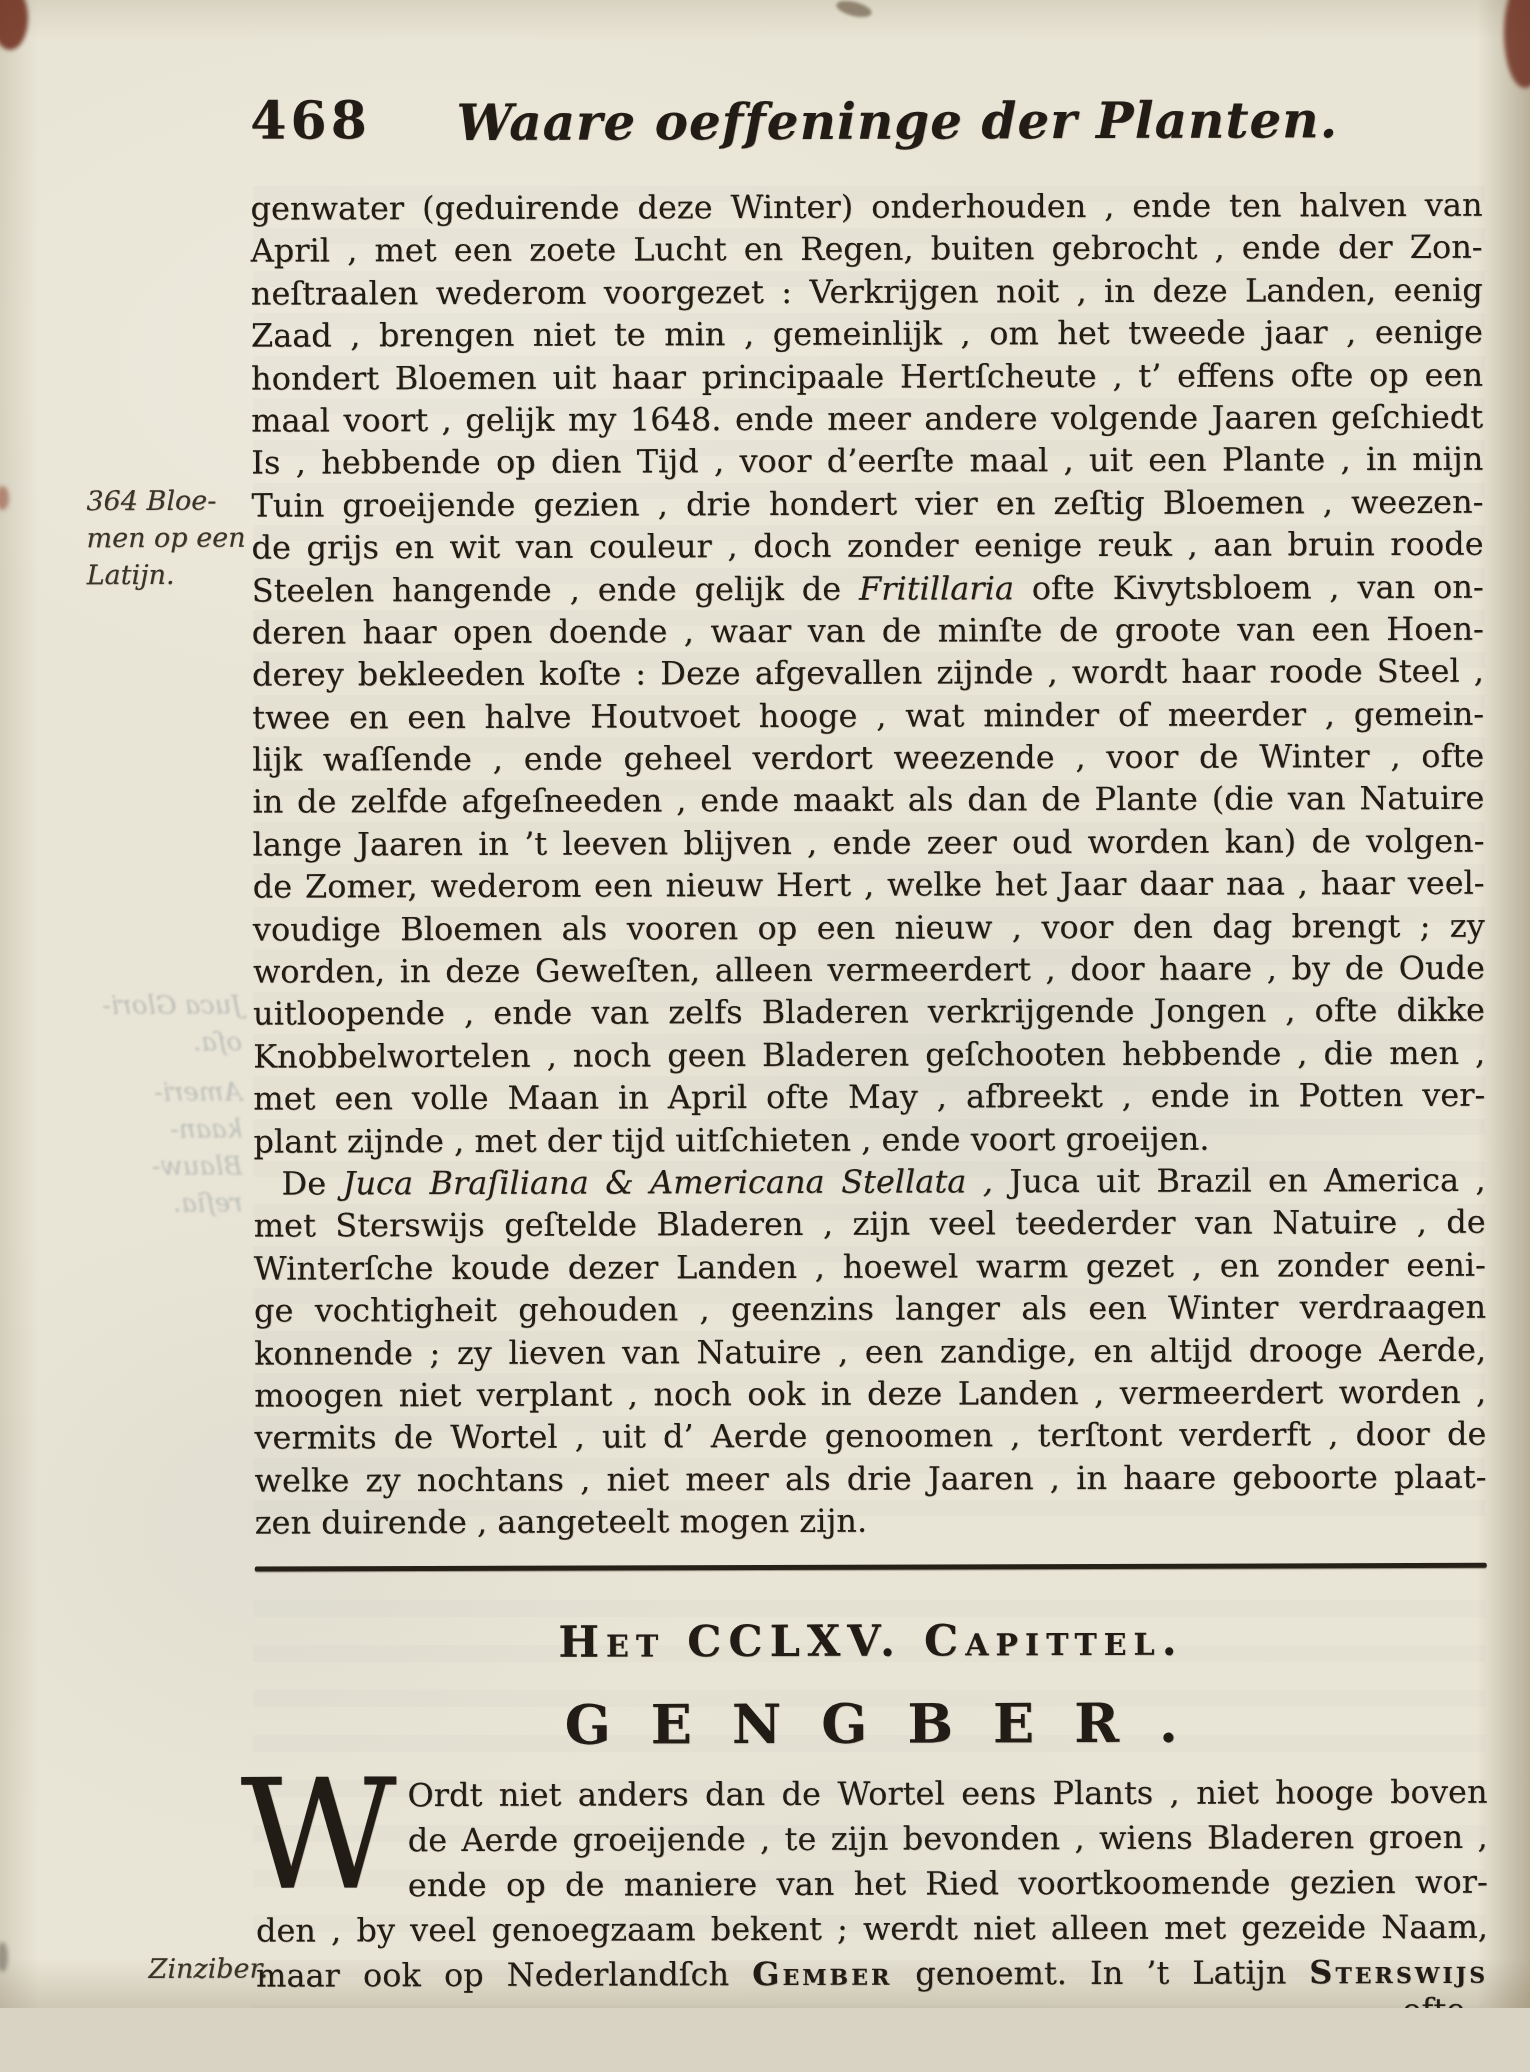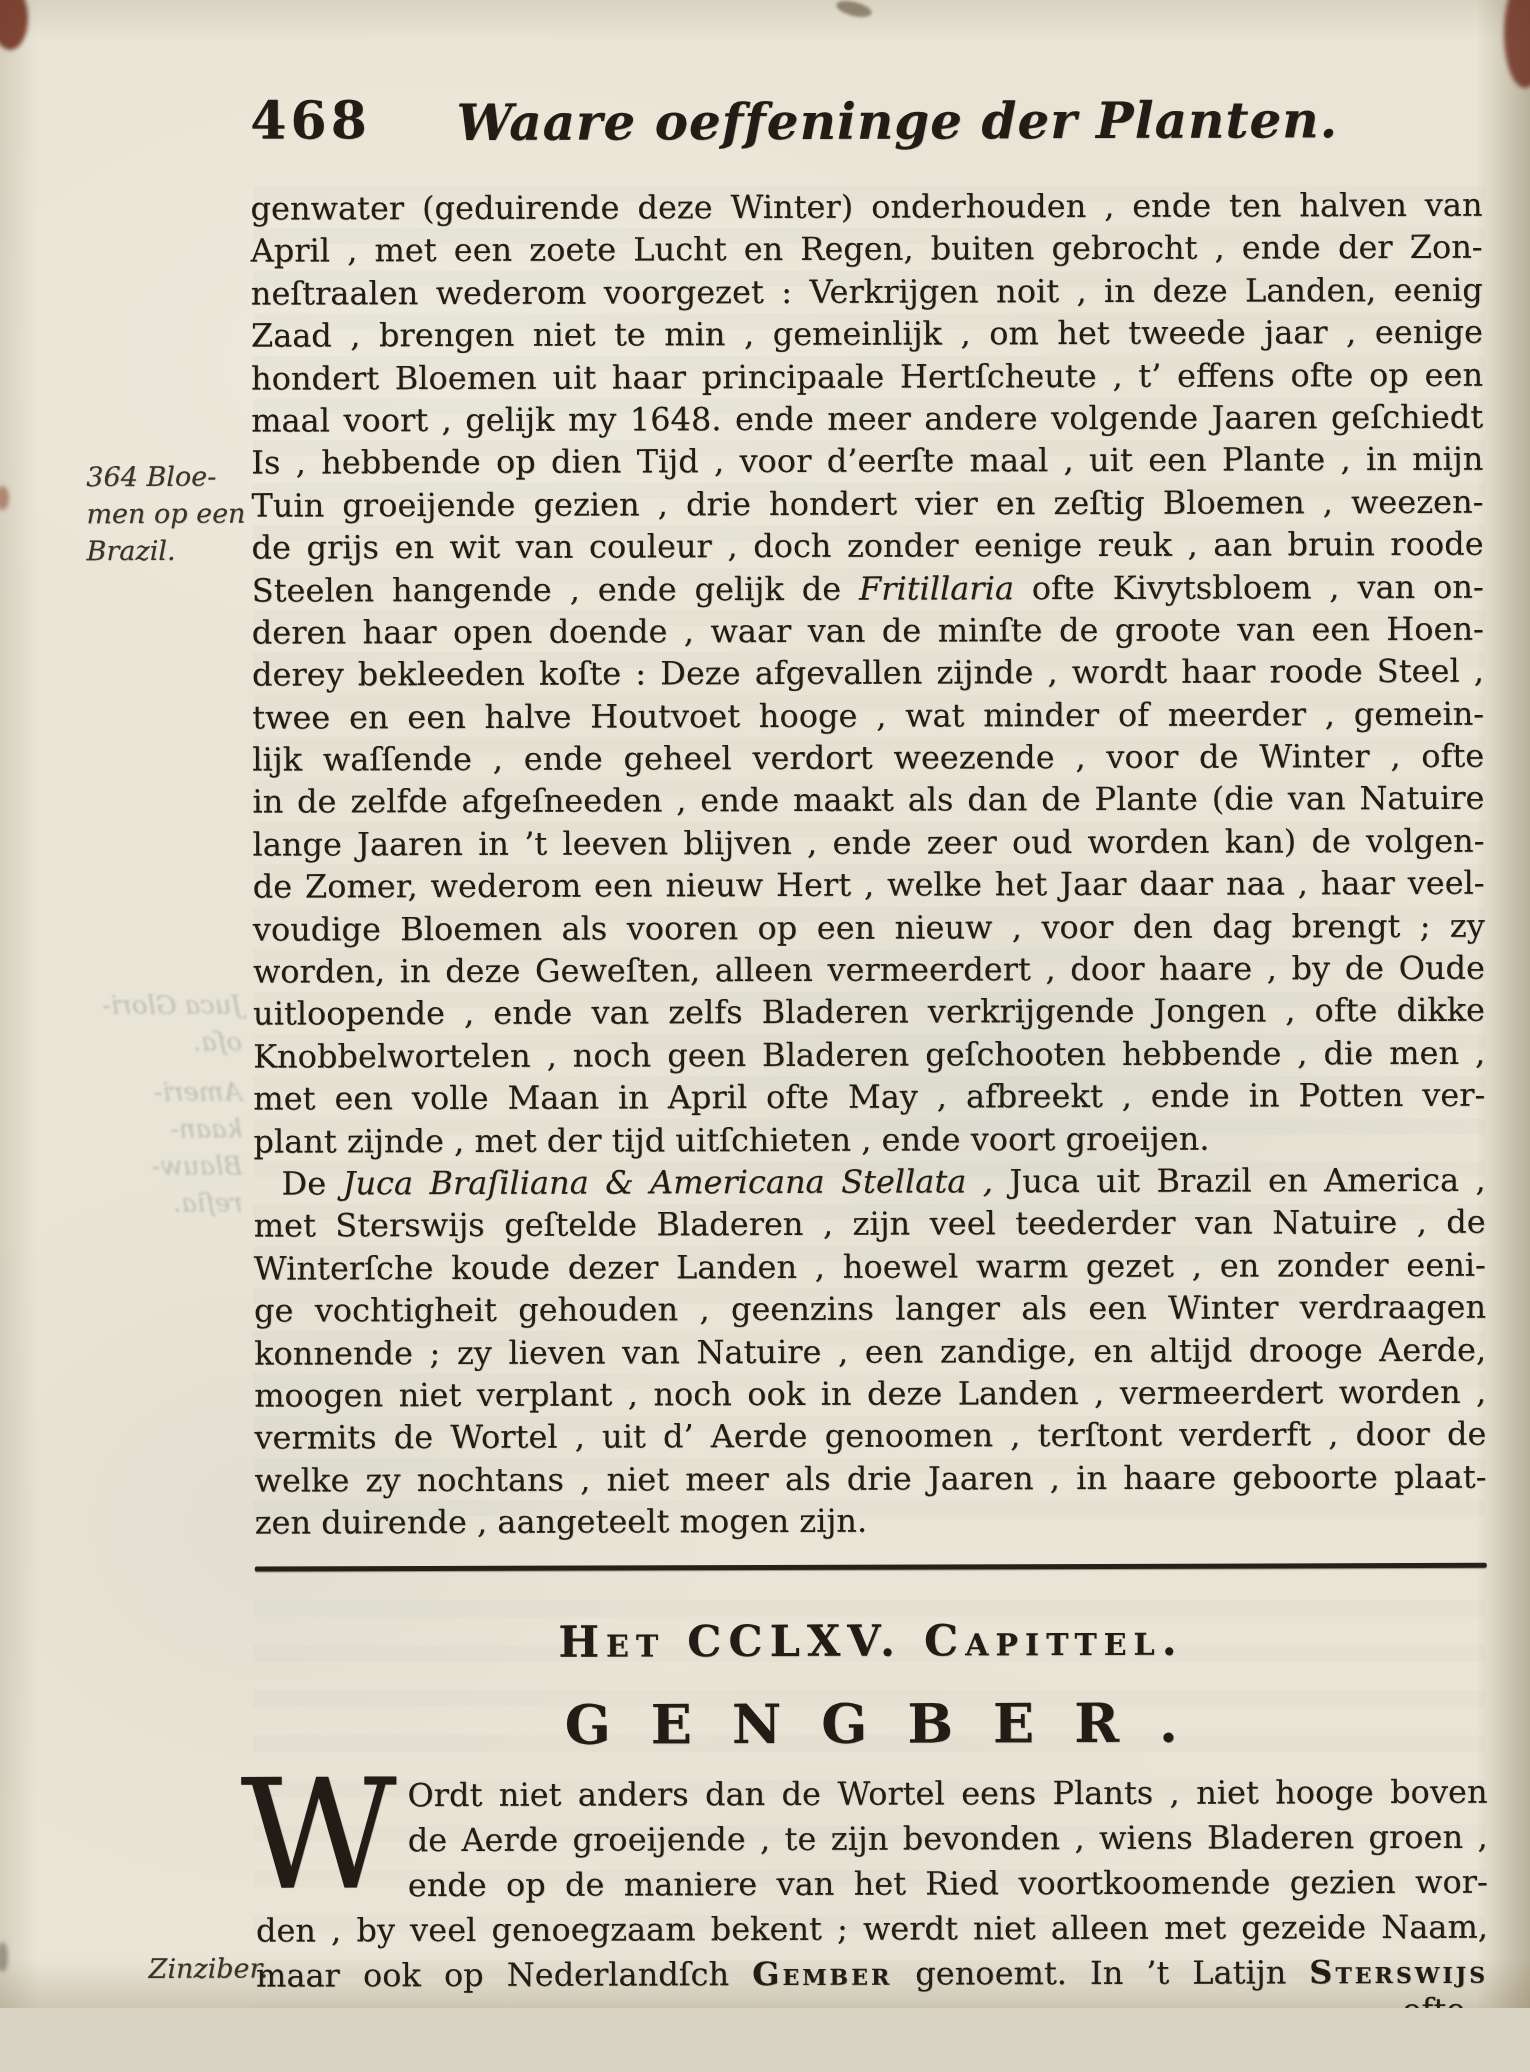--- a/index.html
+++ b/index.html
@@ -24,21 +24,21 @@
 
   .bodyblock{position:absolute;left:253px;top:186px;width:1232px;}
   .bline{height:42.4px;line-height:42.4px;font-size:32px;text-align:justify;text-align-last:justify;}
   .bline.end{text-align-last:left;}
   .bline.ind{padding-left:28px;}
   .it{font-style:italic;}
   .sc{font-variant:small-caps;letter-spacing:3px;font-weight:bold;}
 
   .mnote{position:absolute;left:88px;width:168px;font-size:27px;font-style:italic;color:#39332a;}
   .mnote .mline{height:37px;line-height:37px;}
-  #mnote0{top:456px;}
+  #mnote0{top:480px;}
   #mnote1{top:1948px;left:95px;width:170px;text-align:right;}
 
   .ghost{position:absolute;left:62px;width:180px;font-size:26px;font-style:italic;
     color:#8e989d;opacity:.5;filter:blur(1.3px);transform:scaleX(-1);}
   .ghost .gl{height:37px;line-height:37px;}
   #ghost0{top:985px;}
   #ghost1{top:1072px;}
 
   .rule{position:absolute;left:253px;top:1565px;width:1232px;height:5px;background:#262118;
     border-radius:2px;box-shadow:0 1px 1px rgba(40,30,15,.4);}
@@ -91,21 +91,21 @@
     <div class="ghost" id="ghost1">
         <div class="gl">Ameri-</div>
         <div class="gl">kaan-</div>
         <div class="gl">Blauw-</div>
         <div class="gl">reſia.</div>
       </div>
 
     <div class="mnote ink" id="mnote0">
         <div class="mline">364 Bloe-</div>
         <div class="mline">men op een</div>
-        <div class="mline">Brazil.</div>
+        <div class="mline">Latijn.</div>
       </div>
     <div class="mnote ink" id="mnote1">
         <div class="mline">Zinziber.</div>
       </div>
 
     <div class="bodyblock ink" id="body-lines">
         <div class="bline"><span>genwater (geduirende deze Winter) onderhouden , ende ten halven van</span></div>
         <div class="bline"><span>April , met een zoete Lucht en Regen, buiten gebrocht , ende der Zon-</span></div>
         <div class="bline"><span>neſtraalen wederom voorgezet : Verkrijgen noit , in deze Landen, eenig</span></div>
         <div class="bline"><span>Zaad , brengen niet te min , gemeinlijk , om het tweede jaar , eenige</span></div>

